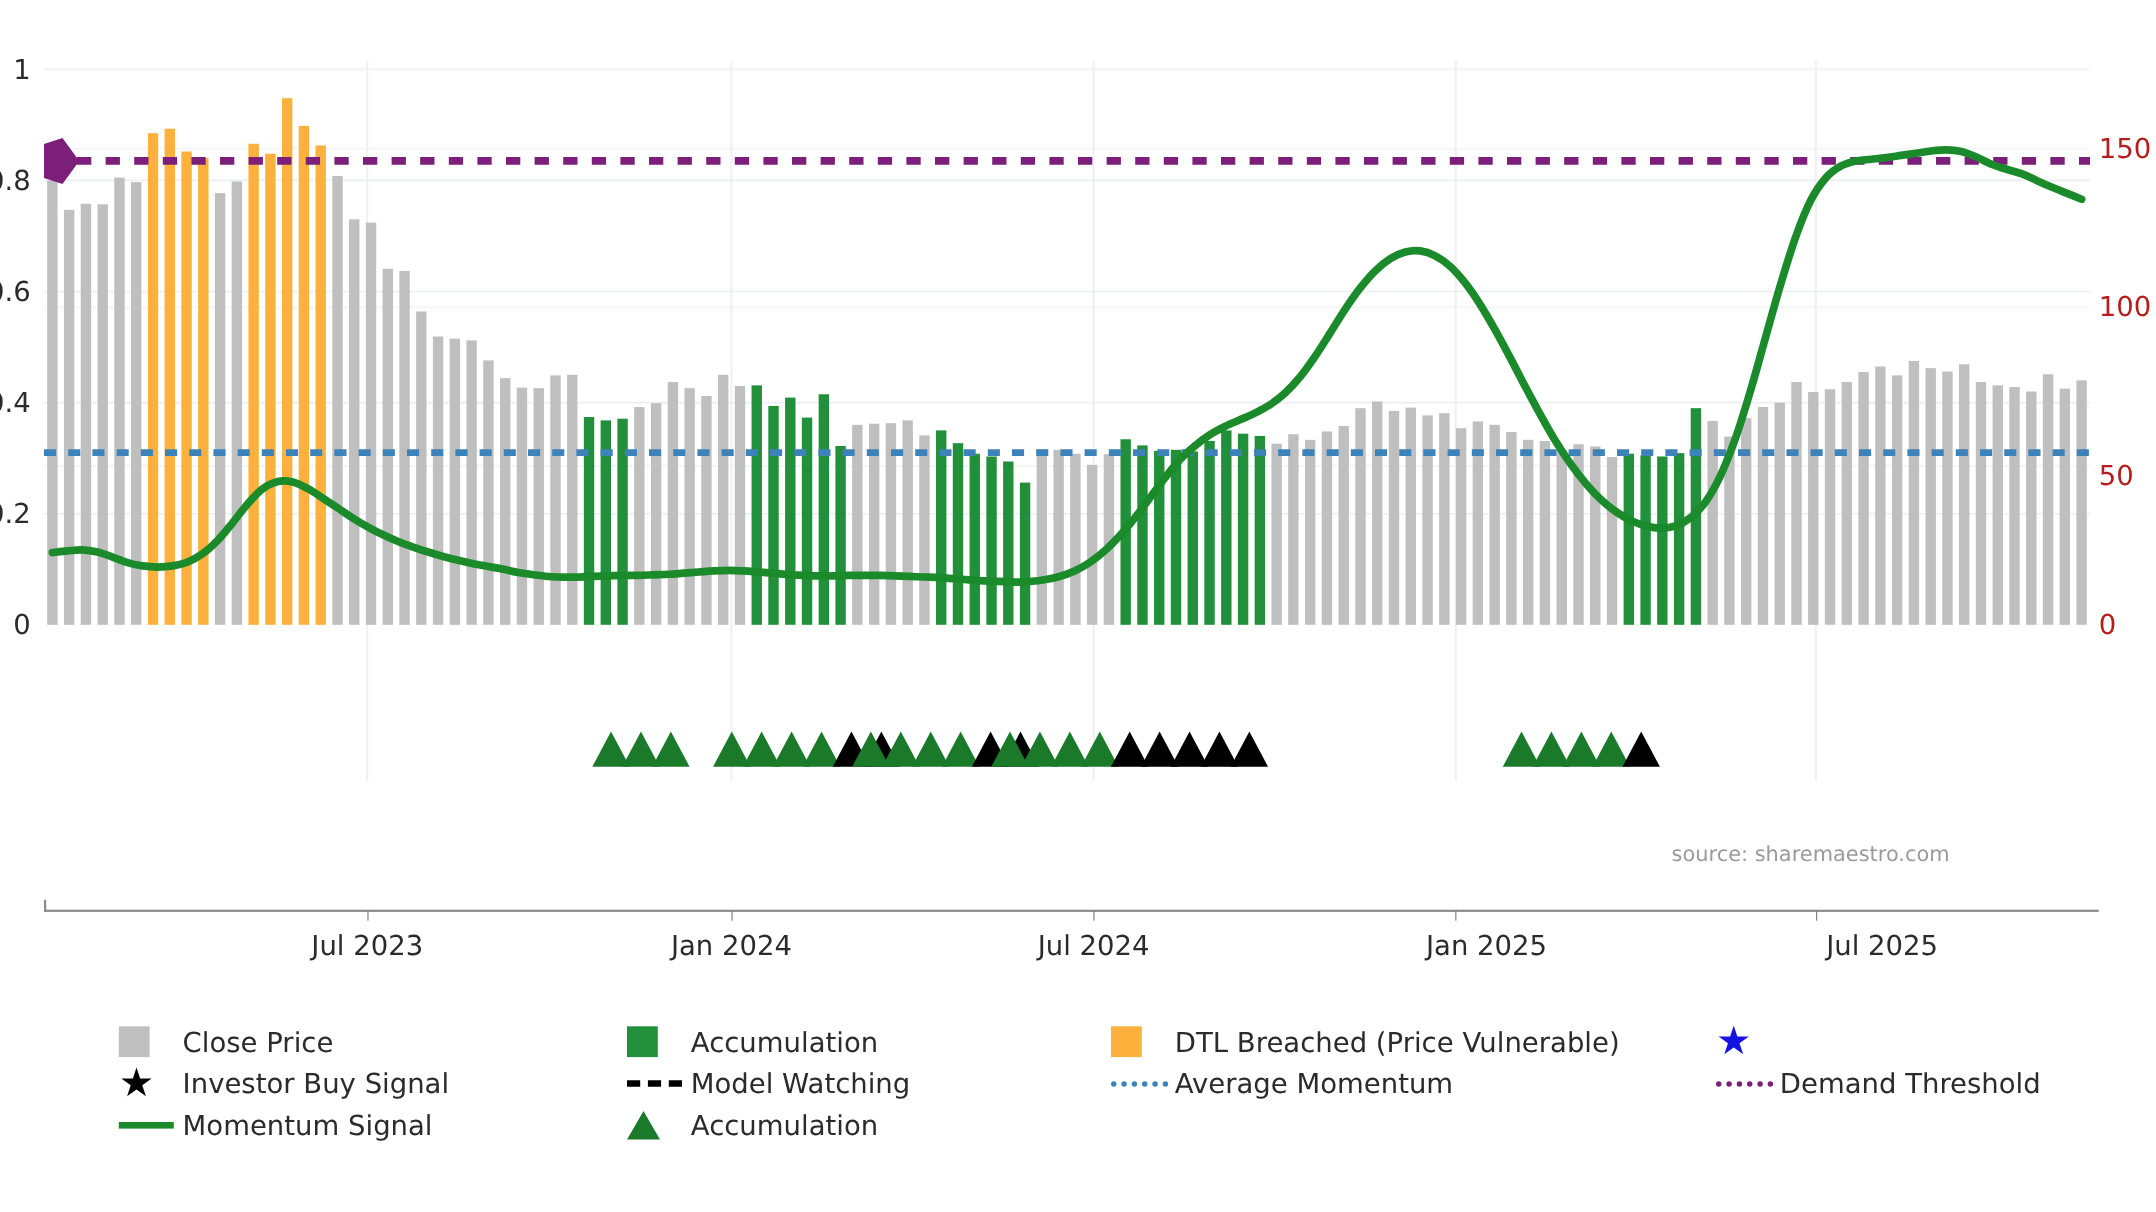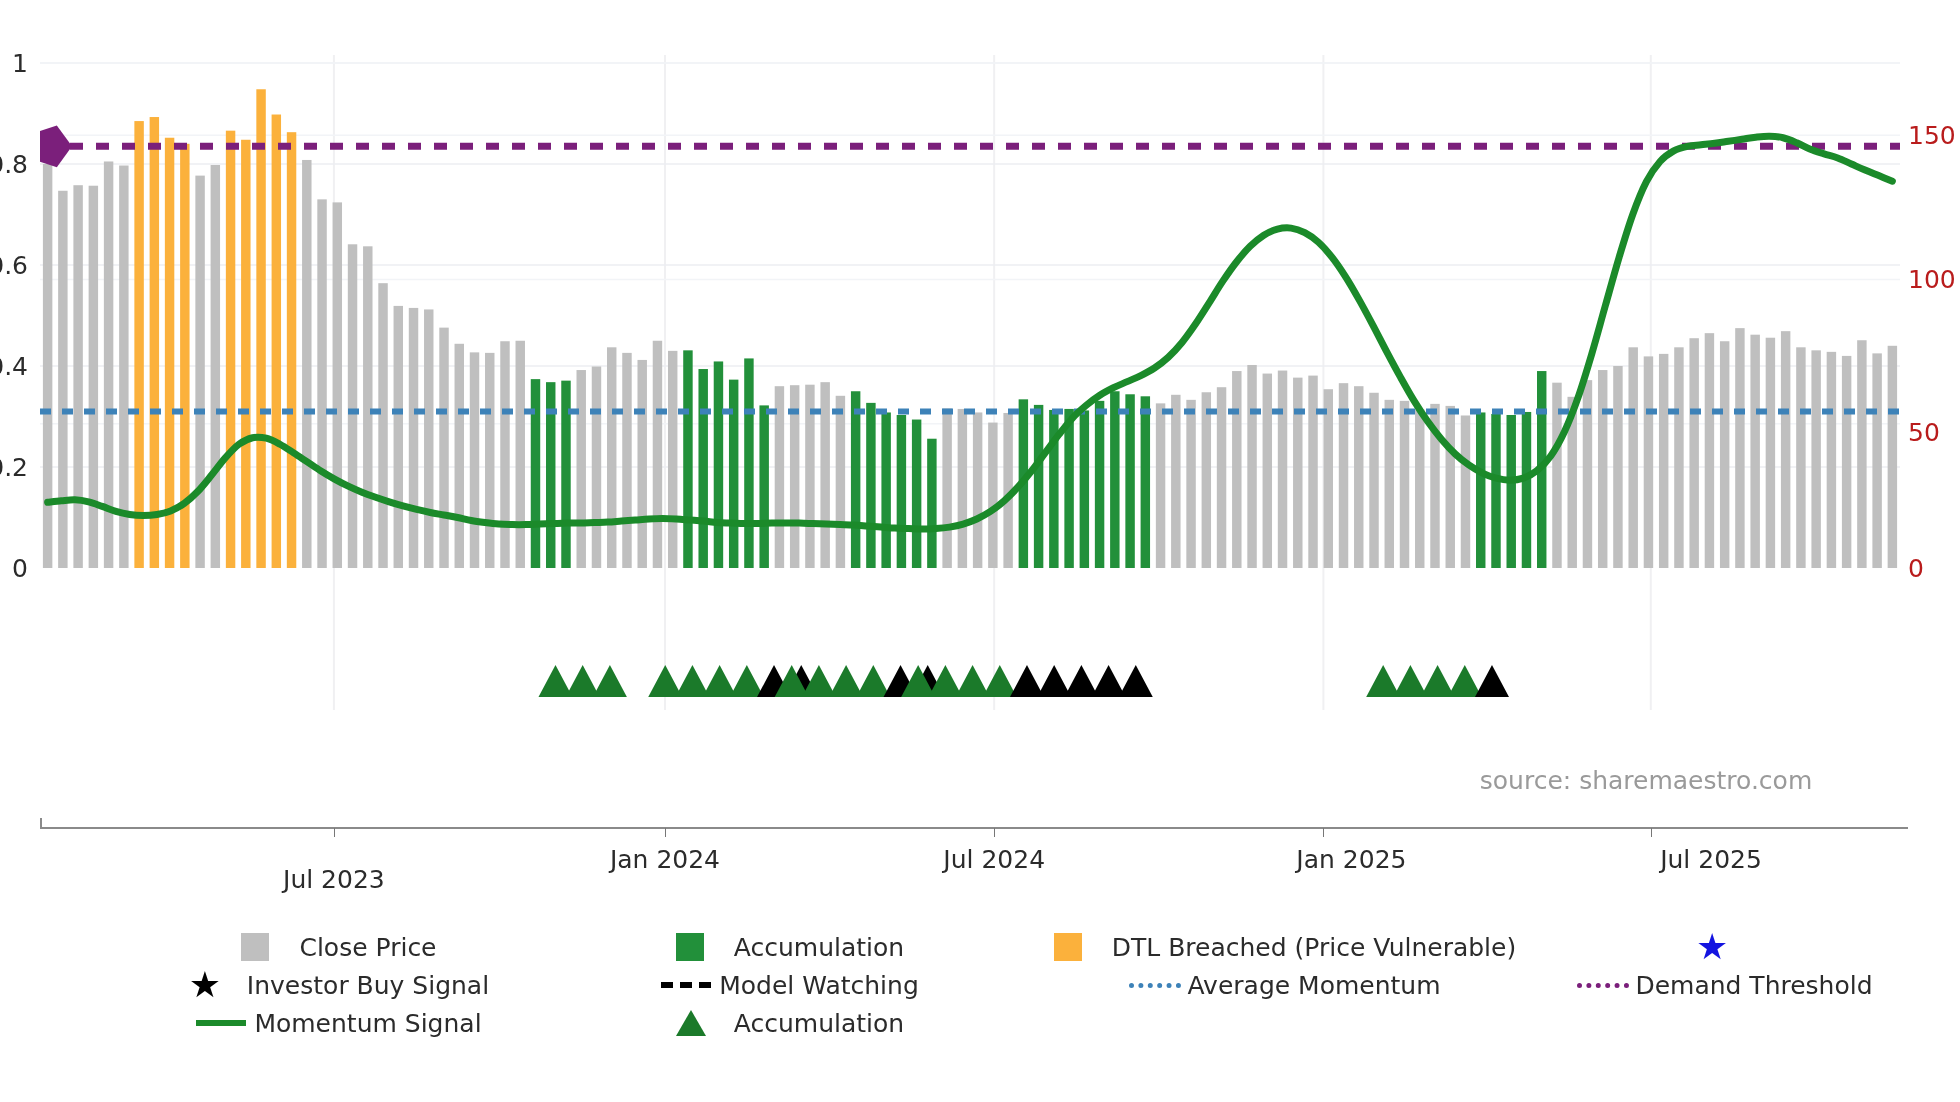--- a/index.html
+++ b/index.html
@@ -16,27 +16,27 @@
   .ytick-right{position:absolute;left:1908px;transform:translateY(-50%);
     font-size:25px;color:#b91c1c;white-space:nowrap;}
   .xtick-label{position:absolute;transform:translateX(-50%);
     font-size:25px;color:#2b2b2b;white-space:nowrap;top:845px;}
   .xtick-mark{position:absolute;width:1px;height:9px;background:#777;top:828px;}
 
   #axis-line{position:absolute;left:40px;top:827px;width:1868px;height:2px;background:#8a8a8a;}
   #axis-cap{position:absolute;left:40px;top:818px;width:2px;height:11px;background:#8a8a8a;}
 
   #source-note{position:absolute;left:1646px;top:766px;transform:translateX(-50%);
-    font-size:25px;color:#9a9a9a;white-space:nowrap;}
+    font-size:19px;color:#9a9a9a;white-space:nowrap;}
 
   
   #legend{position:absolute;left:108px;top:928px;width:1800px;
     display:grid;grid-template-columns:462px 440px 550px 330px;
     grid-auto-rows:38px;align-items:center;row-gap:0;}
-  .legend-item{display:flex;align-items:center;height:38px;justify-content:center;}
+  .legend-item{display:flex;align-items:center;height:38px;}
   .legend-key{width:58px;min-width:58px;display:flex;align-items:center;justify-content:flex-start;}
   .legend-text{font-size:25px;color:#2b2b2b;white-space:nowrap;}
   .k-swatch{width:28px;height:28px;display:block;}
   .k-line{width:50px;height:6px;display:block;}
   .k-dashline{width:52px;height:5px;display:block;}
   .k-star{font-size:36px;line-height:26px;display:block;}
   .k-tri{width:0;height:0;border-left:15px solid transparent;border-right:15px solid transparent;display:block;}
 </style>
 </head>
 <body>
@@ -228,21 +228,21 @@
       <div class="ytick-left" style="top: 467px;">0.2</div>
       <div class="ytick-left" style="top: 568px;">0</div>
     </div>
   <div id="y-right-labels">
       <div class="ytick-right" style="top: 135.143px;">150</div>
       <div class="ytick-right" style="top: 279.429px;">100</div>
       <div class="ytick-right" style="top: 432px;">50</div>
       <div class="ytick-right" style="top: 568px;">0</div>
     </div>
   <div id="x-labels">
-      <div class="xtick-label" style="left: 333.88px; margin-top: 20px;">Jul 2023</div>
+      <div class="xtick-label" style="left: 333.88px;">Jul 2023</div>
       <div class="xtick-mark" style="left: 333.88px;"></div>
       <div class="xtick-label" style="left: 664.96px;">Jan 2024</div>
       <div class="xtick-mark" style="left: 664.96px;"></div>
       <div class="xtick-label" style="left: 994.18px;">Jul 2024</div>
       <div class="xtick-mark" style="left: 994.18px;"></div>
       <div class="xtick-label" style="left: 1323.4px; margin-left: 28px;">Jan 2025</div>
       <div class="xtick-mark" style="left: 1323.4px;"></div>
       <div class="xtick-label" style="left: 1711px;">Jul 2025</div>
       <div class="xtick-mark" style="left: 1650.76px;"></div>
     </div>

